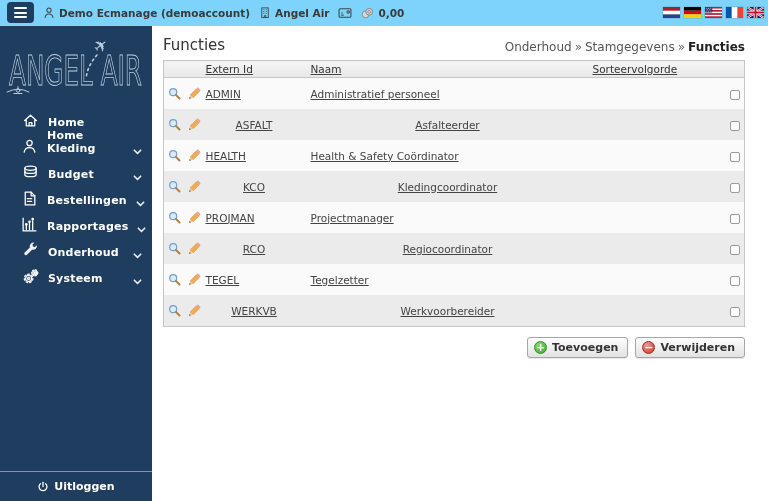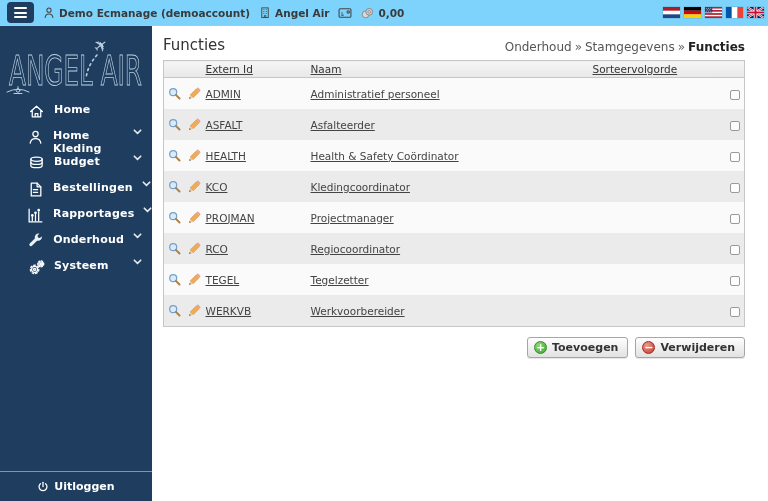--- a/index.html
+++ b/index.html
@@ -18,39 +18,39 @@
   .hamburger i{display:block;width:13px;height:2px;background:#fff;border-radius:1px;}
   .tb-item{display:inline-flex;align-items:center;gap:4px;font-size:10.5px;font-weight:bold;color:#3a3a3a;white-space:nowrap;}
   .tb-icon{display:inline-flex;align-items:center;}
   .flags{margin-left:auto;display:flex;gap:4px;align-items:center;padding-right:4px;}
   .flag{display:inline-flex;cursor:pointer;box-shadow:0 0 1px rgba(0,0,0,.45);}
   .flag svg{display:block;}
 
   
   .sidebar{position:absolute;left:0;top:26px;bottom:0;width:152px;background:var(--sidebar-bg);color:#fff;}
   .logo{margin:6px 0 2px 0;}
-  .nav .item{display:flex;align-items:flex-start;height:26px;padding:0 10px 0 27px;gap:9px;font-size:11px;font-weight:bold;letter-spacing:.2px;cursor:pointer;}
+  .nav .item{display:flex;align-items:flex-end;height:26px;padding:0 10px 0 21px;gap:9px;font-size:11px;font-weight:bold;letter-spacing:.2px;cursor:pointer;}
   .nav .item .nicon{width:18px;display:inline-flex;justify-content:center;}
   .nav .item .chev{margin-left:auto;display:inline-flex;opacity:.9;}
   .logout{position:absolute;bottom:0;left:0;right:0;height:30px;display:flex;align-items:center;justify-content:center;gap:5px;border-top:1px solid rgba(255,255,255,.45);font-size:11px;font-weight:bold;cursor:pointer;}
 
   
   .content{position:absolute;left:152px;top:26px;right:0;bottom:0;background:#fff;padding:10px 23px 0 11px;}
   .content-head{display:flex;justify-content:space-between;align-items:flex-end;margin-bottom:6px;}
   h1.page-title{font-size:15px;font-weight:normal;color:#333;}
   .breadcrumb{font-size:12px;color:#555;}
   .breadcrumb .crumb{cursor:pointer;}
   .breadcrumb .crumb.last{font-weight:bold;color:#222;cursor:default;}
   .breadcrumb .sep{margin:0 3px;color:#666;}
 
   table.grid{width:100%;border-collapse:collapse;border:1px solid #c6c6c6;font-size:10.5px;color:#444;table-layout:fixed;text-decoration:underline;}
   table.grid thead th{background:linear-gradient(#f5f5f5,#e8e8e8);font-weight:normal;color:#333;text-align:left;padding:2px 4px;height:15px;border-bottom:1px solid #c6c6c6;}
   table.grid td{padding:9px 4px;height:15px;overflow:hidden;white-space:nowrap;}
   tr.odd{background:#fafafa;}
-  tr.even{background:var(--row-alt);}
+  tr.even{background:var(--row-alt);text-align:center;}
   .c-icons{width:38px;}
   .c-extern{width:105px;}
   .c-sort{width:130px;text-align:center;}
   .c-check{width:26px;text-align:right;}
   .icons-cell{display:flex;gap:7px;align-items:center;}
   .icons-cell span{display:inline-flex;cursor:pointer;}
   .cb{display:inline-block;width:10px;height:10px;border:1px solid #9a9a9a;border-radius:2px;background:#fdfdfd;cursor:pointer;vertical-align:middle;}
 
   .actions{display:flex;justify-content:flex-end;gap:7px;margin-top:10px;}
   .btn{display:inline-flex;align-items:center;gap:5px;height:21px;padding:0 9px 0 6px;border:1px solid #a6a6a6;border-radius:3px;background:linear-gradient(#fefefe,#e2e2e2);font-size:11px;font-weight:bold;color:#333;box-shadow:0 1px 1px rgba(0,0,0,.1);cursor:pointer;font-family:inherit;}

